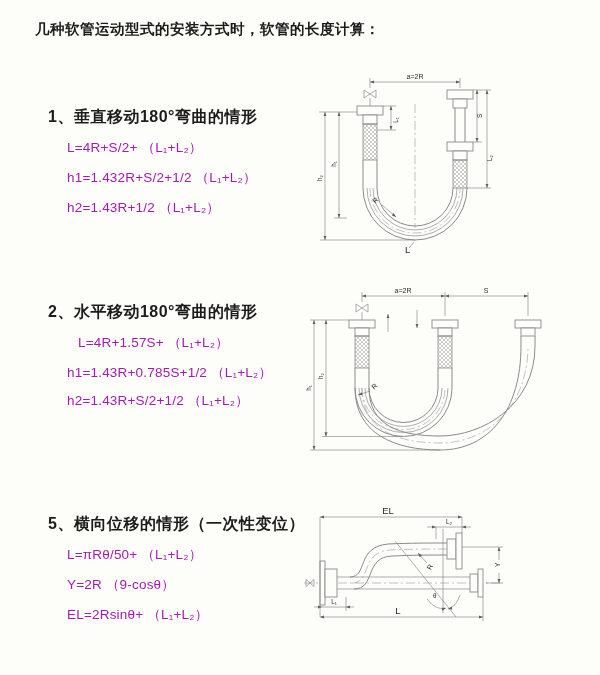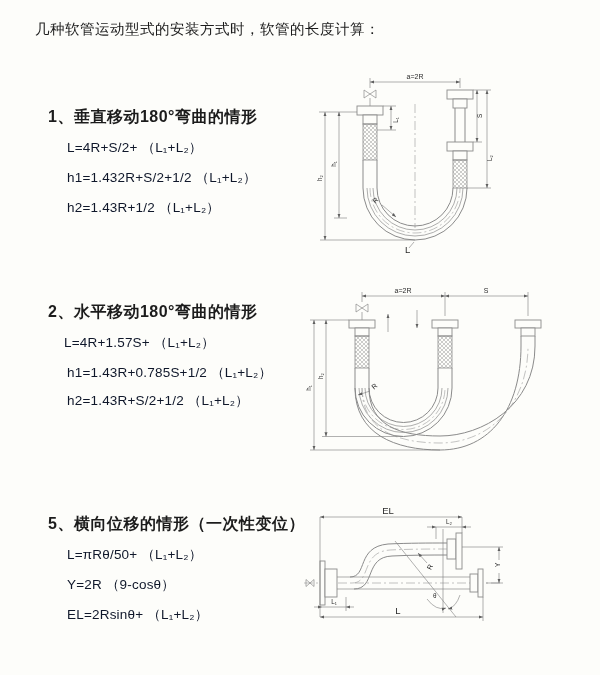--- a/index.html
+++ b/index.html
@@ -5,23 +5,23 @@
   html,body{margin:0;padding:0;}
   body{
     width:600px;height:675px;
     background:#fdfdfa;
     font-family:"Liberation Sans","DejaVu Sans",sans-serif;
     color:#1c1c1c;
     position:relative;
     overflow:hidden;
   }
   .abs{position:absolute;white-space:pre;}
-  .title{left:35px;top:20px;font-size:14.5px;font-weight:400;letter-spacing:.5px;}
+  .title{left:35px;top:20px;font-size:14.5px;font-weight:700;letter-spacing:.5px;}
   .heading{font-size:16px;font-weight:700;letter-spacing:.5px;}
-  .formula{font-size:13.5px;font-weight:500;letter-spacing:.2px;color:#0f172a;}
+  .formula{font-size:13.5px;font-weight:500;letter-spacing:.2px;color:#a21caf;}
   svg{position:absolute;overflow:visible;}
   svg text{font-family:"Liberation Sans","DejaVu Sans",sans-serif;fill:#2b2b2b;}
   .dim{stroke:#7d7d7d;stroke-width:.6;fill:none;}
   .hose{stroke:#8b8b8b;stroke-width:1;fill:none;}
   .thin{stroke:#8b8b8b;stroke-width:.7;fill:none;}
   .cl{stroke:#9a9a9a;stroke-width:.6;fill:none;stroke-dasharray:9 3 2 3;}
   .fit{fill:#fdfdfa;stroke:#8b8b8b;stroke-width:.9;}
   .braid{stroke:#8b8b8b;stroke-width:.8;}
   .lbl{font-size:7px;}
   .lbl-s{font-size:6.3px;}
@@ -31,21 +31,21 @@
 <body>
 
 <div class="abs title">几种软管运动型式的安装方式时，软管的长度计算：</div>
 
 <div class="abs heading" style="left:48px;top:107px">1、垂直移动180°弯曲的情形</div>
 <div class="abs formula" style="left:67px;top:139px">L=4R+S/2+ （L₁+L₂）</div>
 <div class="abs formula" style="left:67px;top:169px">h1=1.432R+S/2+1/2 （L₁+L₂）</div>
 <div class="abs formula" style="left:67px;top:199px">h2=1.43R+1/2 （L₁+L₂）</div>
 
 <div class="abs heading" style="left:48px;top:302px">2、水平移动180°弯曲的情形</div>
-<div class="abs formula" style="left:64px;top:334px">L=4R+1.57S+ （L₁+L₂）</div>
+<div class="abs formula" style="left:78px;top:334px">L=4R+1.57S+ （L₁+L₂）</div>
 <div class="abs formula" style="left:67px;top:364px">h1=1.43R+0.785S+1/2 （L₁+L₂）</div>
 <div class="abs formula" style="left:67px;top:392px">h2=1.43R+S/2+1/2 （L₁+L₂）</div>
 
 <div class="abs heading" style="left:48px;top:514px">5、横向位移的情形（一次性变位）</div>
 <div class="abs formula" style="left:67px;top:546px">L=πRθ/50+ （L₁+L₂）</div>
 <div class="abs formula" style="left:67px;top:576px">Y=2R （9-cosθ）</div>
 <div class="abs formula" style="left:67px;top:606px">EL=2Rsinθ+ （L₁+L₂）</div>
 
 <svg style="left:305px;top:68px" width="230" height="188" viewBox="0 0 230 188">
   <defs>

